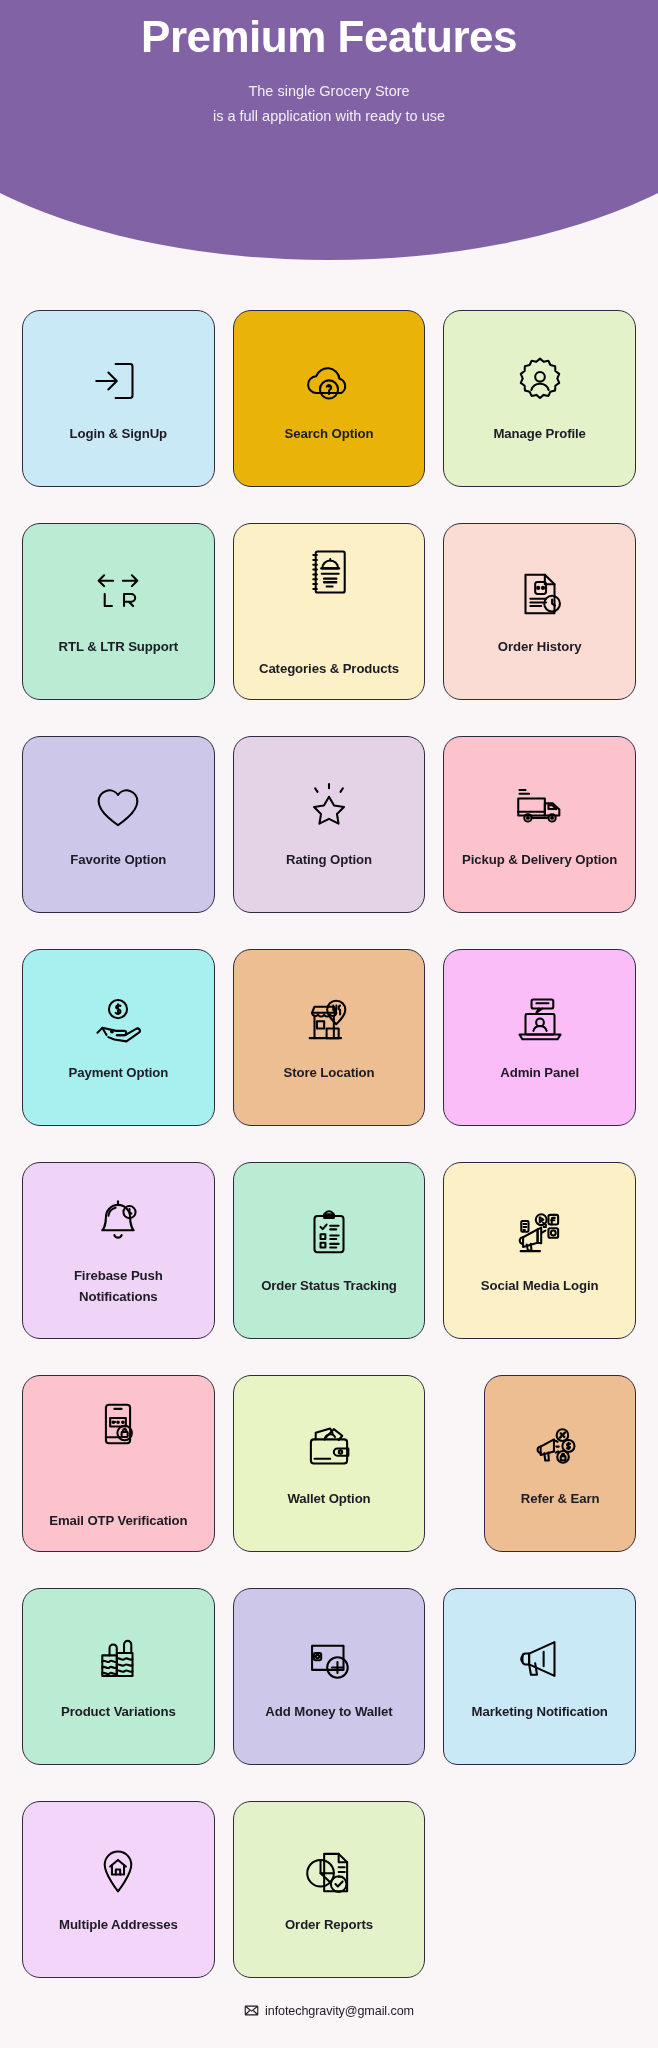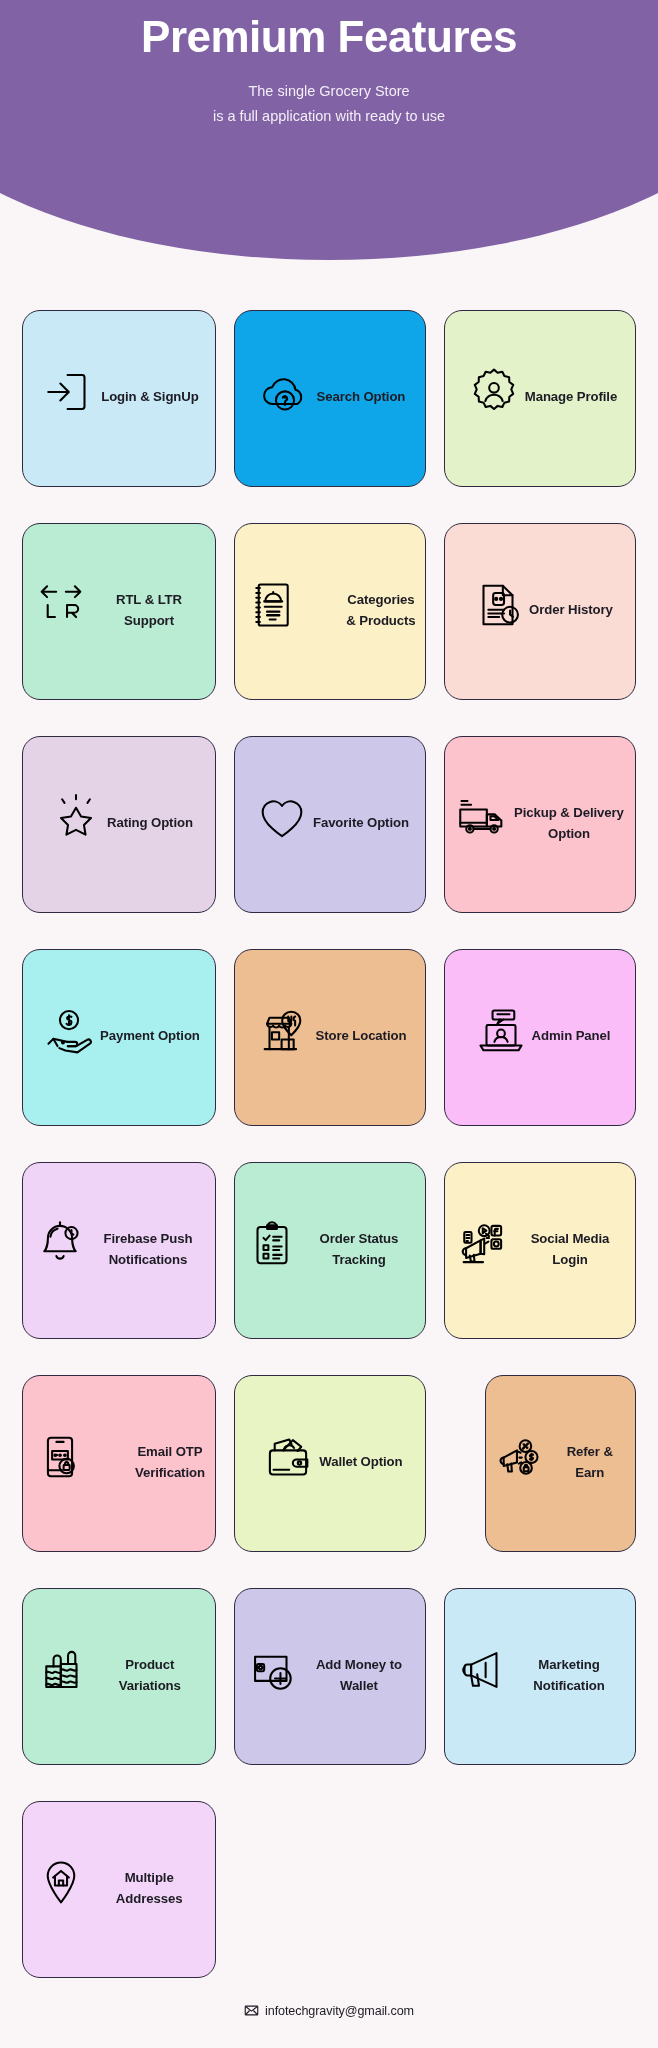--- a/index.html
+++ b/index.html
@@ -55,21 +55,21 @@
     display: grid;
     grid-template-columns: repeat(3, 1fr);
     column-gap: 18px;
     row-gap: 36px;
   }
   .card {
     border: 1.6px solid #2f2a3f;
     border-radius: 18px;
     min-height: 177px;
     display: flex;
-    flex-direction: row;
+    flex-direction: column;
     align-items: center;
     justify-content: center;
     padding: 14px 8px 16px;
     text-align: center;
   }
   .card .ico {
     width: 62px; height: 62px;
     display: flex;
     align-items: center;
     justify-content: center;
@@ -123,21 +123,21 @@
           <svg viewBox="0 0 48 48">
             <g fill="none" stroke="#000" stroke-width="1.7" stroke-linecap="round" stroke-linejoin="round">
               <path d="M22 10h12a2 2 0 0 1 2 2v24a2 2 0 0 1-2 2H22"></path>
               <path d="M6 24h16"></path>
               <path d="M16 17l7 7-7 7"></path>
             </g>
           </svg>
         </div>
         <div class="lbl">Login &amp; SignUp</div>
       </div>
-      <div class="card" style="background: #0ea5e9; border-color: rgb(47, 42, 63);">
+      <div class="card" style="background: #eab308; border-color: rgb(47, 42, 63);">
         <div class="ico">
           <svg viewBox="0 0 48 48">
             <g fill="none" stroke="#000" stroke-width="1.7" stroke-linecap="round" stroke-linejoin="round">
               <path d="M14 34a7 7 0 0 1-.6-14 10 10 0 0 1 19.3 2.2A6.4 6.4 0 0 1 34 34z"></path>
               <circle cx="24" cy="31" r="7.5"></circle>
               <path d="M24 27.5v1.2M24 34.2v.6"></path>
               <path d="M22.2 28.6a1.9 1.9 0 1 1 2.4 2.6c-.5.4-.6.9-.6 1.4"></path>
             </g>
           </svg>
         </div>
@@ -195,42 +195,42 @@
               <circle cx="22.5" cy="19" r=".9" fill="#000"></circle>
               <circle cx="26.5" cy="19" r=".9" fill="#000"></circle>
               <path d="M16 28h13M16 31h13M16 34h9"></path>
               <circle cx="34" cy="32" r="6.5"></circle>
               <path d="M34 28.5V32l2.4 1.6"></path>
             </g>
           </svg>
         </div>
         <div class="lbl">Order History</div>
       </div>
+      <div class="card" style="background: rgb(205, 200, 234); border-color: rgb(47, 42, 63);">
+        <div class="ico">
+          <svg viewBox="0 0 48 48">
+            <g fill="none" stroke="#000" stroke-width="1.7" stroke-linecap="round" stroke-linejoin="round">
+              <path d="M24 39S8 29 8 19.2A8.8 8.8 0 0 1 24 14a8.8 8.8 0 0 1 16 5.2C40 29 24 39 24 39z"></path>
+            </g>
+          </svg>
+        </div>
+        <div class="lbl">Favorite Option</div>
+      </div>
       <div class="card" style="background: rgb(228, 211, 231); border-color: rgb(47, 42, 63);">
         <div class="ico">
           <svg viewBox="0 0 48 48">
             <g fill="none" stroke="#000" stroke-width="1.7" stroke-linecap="round" stroke-linejoin="round">
               <path d="M24 15.5l4.2 7.2 8.2 1.3-5.8 5.8 1.3 8-7.9-4-7.9 4 1.3-8-5.8-5.8 8.2-1.3z"></path>
               <path d="M24 8.5v-3.5"></path>
               <path d="M33.5 11.5l2-3"></path>
               <path d="M14.5 11.5l-2-3"></path>
             </g>
           </svg>
         </div>
         <div class="lbl">Rating Option</div>
-      </div>
-      <div class="card" style="background: rgb(205, 200, 234); border-color: rgb(47, 42, 63);">
-        <div class="ico">
-          <svg viewBox="0 0 48 48">
-            <g fill="none" stroke="#000" stroke-width="1.7" stroke-linecap="round" stroke-linejoin="round">
-              <path d="M24 39S8 29 8 19.2A8.8 8.8 0 0 1 24 14a8.8 8.8 0 0 1 16 5.2C40 29 24 39 24 39z"></path>
-            </g>
-          </svg>
-        </div>
-        <div class="lbl">Favorite Option</div>
       </div>
       <div class="card" style="background: rgb(252, 195, 205); border-color: rgb(47, 42, 63);">
         <div class="ico">
           <svg viewBox="0 0 48 48">
             <g fill="none" stroke="#000" stroke-width="1.7" stroke-linecap="round" stroke-linejoin="round">
               <path d="M6 17h22v14H6z"></path>
               <path d="M28 21h6.5l5.5 5v5H28z"></path>
               <circle cx="14" cy="33" r="3"></circle>
               <circle cx="34" cy="33" r="3"></circle>
               <circle cx="14" cy="33" r=".8" fill="#000"></circle>
@@ -456,20 +456,37 @@
             <g fill="none" stroke="#000" stroke-width="1.7" stroke-linecap="round" stroke-linejoin="round">
               <path d="M24 7a11 11 0 0 1 11 11c0 8-11 22-11 22S13 26 13 18A11 11 0 0 1 24 7z"></path>
               <path d="M17.5 19.5L24 14l6.5 5.5"></path>
               <path d="M19 18.5V26h10v-7.5"></path>
               <path d="M22.2 26v-4h3.6v4"></path>
             </g>
           </svg>
         </div>
         <div class="lbl">Multiple Addresses</div>
       </div>
+      <div class="card" style="background: rgb(227, 242, 201); border-color: rgb(47, 42, 63);">
+        <div class="ico">
+          <svg viewBox="0 0 48 48">
+            <g fill="none" stroke="#000" stroke-width="1.7" stroke-linecap="round" stroke-linejoin="round">
+              <path d="M20 9h12l7 7v24H20z"></path>
+              <path d="M32 9v7h7"></path>
+              <path d="M32 20h5M32 24h5M32 28h3"></path>
+              <circle cx="17" cy="25" r="11"></circle>
+              <path d="M17 14v11h11"></path>
+              <path d="M17 25l8 7.5"></path>
+              <circle cx="32" cy="34" r="6.5"></circle>
+              <path d="M29.3 34l2 2 4-4.2"></path>
+            </g>
+          </svg>
+        </div>
+        <div class="lbl">Order Reports</div>
+      </div>
     </div>
 
   <div class="footer">
     <span>
       <svg viewBox="0 0 24 24" fill="none" stroke="#1d1b24" stroke-width="1.8">
         <rect x="2" y="5" width="20" height="14" rx="1"></rect>
         <path d="M2.6 5.6 12 13 21.4 5.6"></path>
         <path d="M2.6 18.4 9 12M21.4 18.4 15 12"></path>
       </svg>
     </span>

